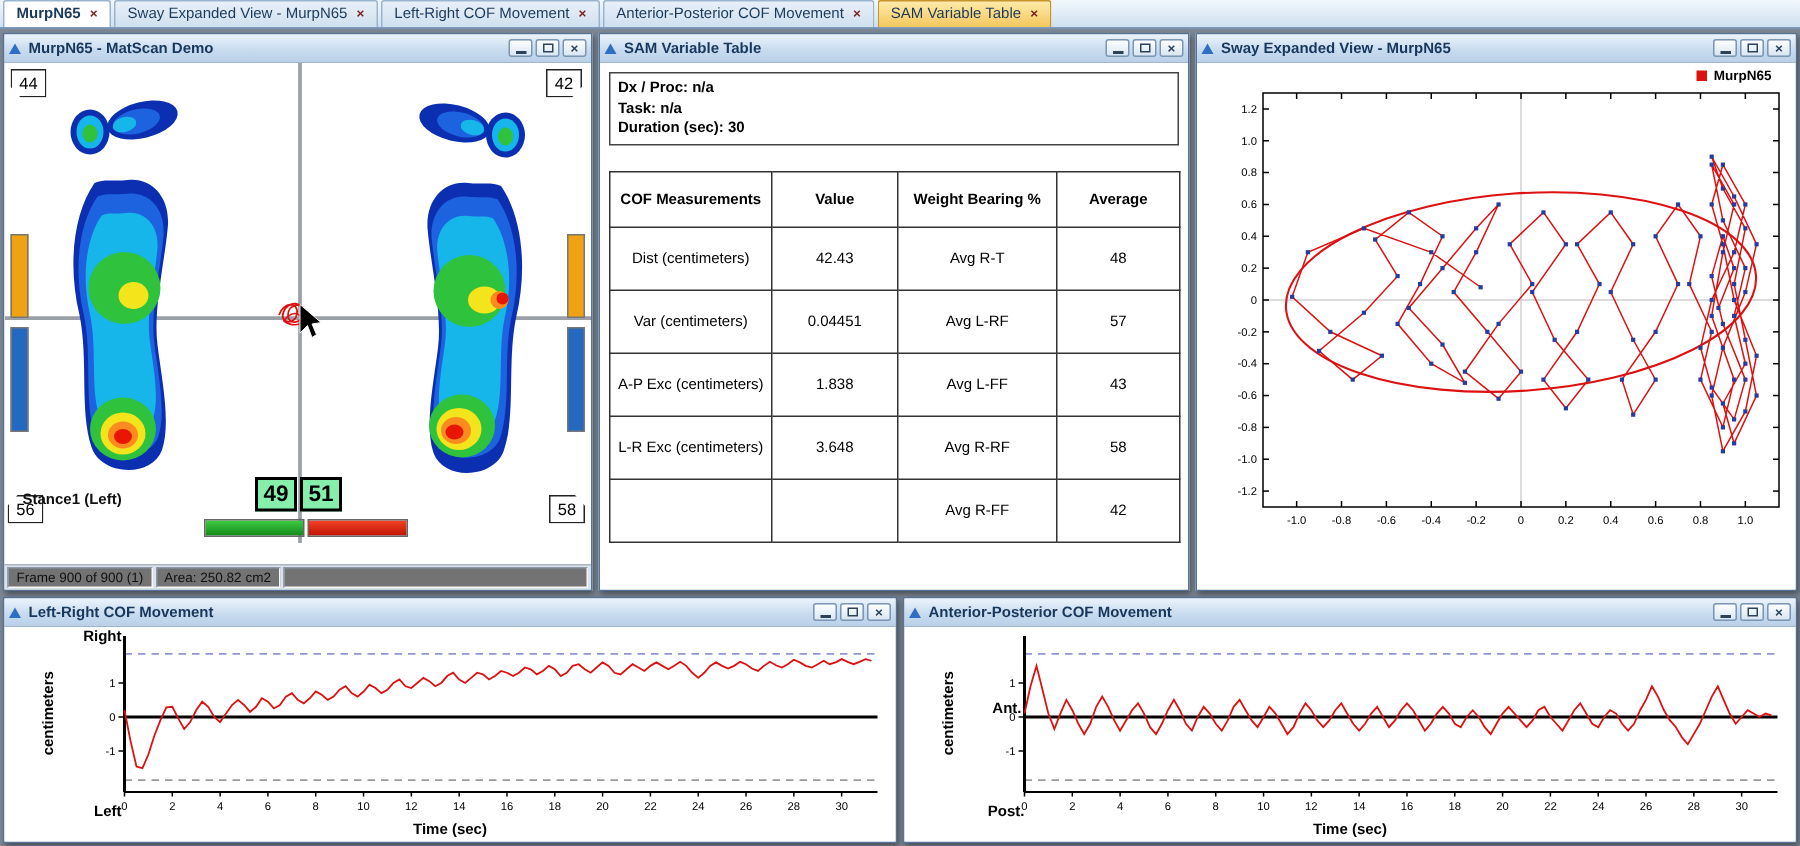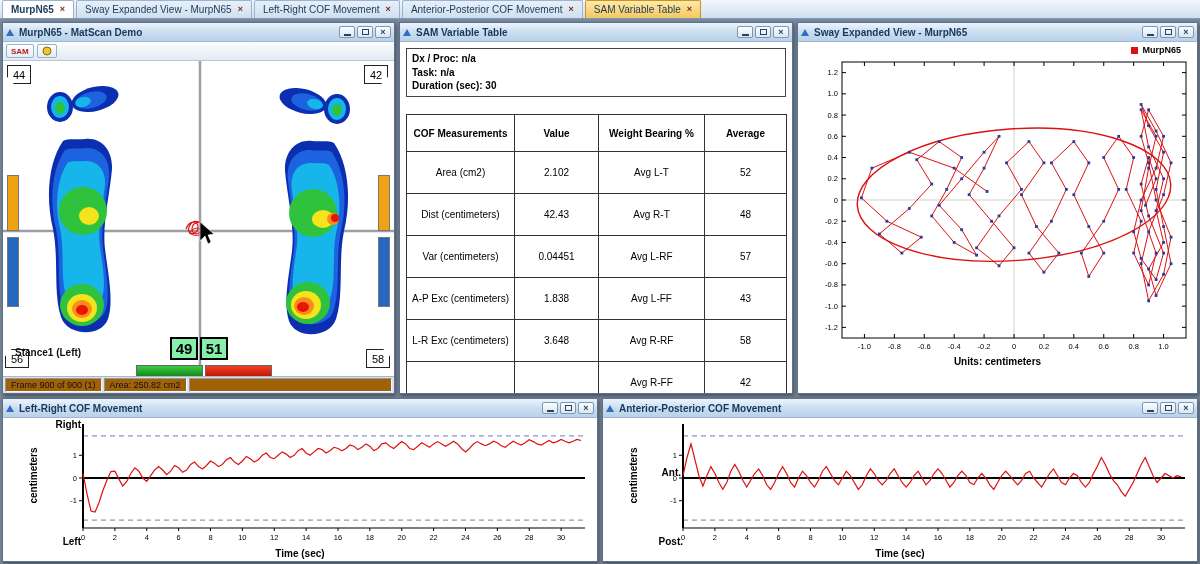--- a/index.html
+++ b/index.html
@@ -31,21 +31,21 @@
   .g-min{width:7px;height:2px;background:#2c4258;margin-top:5px;}
   .g-max{width:7px;height:6px;border:1px solid #2c4258;box-sizing:border-box;}
   .content{position:relative;flex:1;background:#fff;overflow:hidden;}
   
   .toolbar{flex:0 0 18px;background:linear-gradient(#fbfdff,#e1eaf3);border-bottom:1px solid #b8c6d6;
     display:flex;align-items:center;gap:3px;padding:0 3px;}
   .tbtn{height:14px;border:1px solid #9ab0c8;border-radius:2px;background:linear-gradient(#ffffff,#e4edf5);
     font-size:8px;font-weight:bold;color:#b21f1f;display:flex;align-items:center;padding:0 4px;box-sizing:border-box;}
   .statusbar{flex:0 0 16px;background:#dbe2ea;border-top:1px solid #aab6c4;
     display:flex;align-items:center;gap:2px;padding:0 2px;font-size:9px;color:#111;}
-  .spanel{border:1px solid;border-color:#8c98a6 #f4f8fc #f4f8fc #8c98a6;background:#a16207;
+  .spanel{border:1px solid;border-color:#8c98a6 #f4f8fc #f4f8fc #8c98a6;background:#737373;
     padding:0 5px;height:12px;display:flex;align-items:center;white-space:nowrap;}
   .spanel.fill{flex:1;}
   .cnv svg{position:absolute;left:0;top:0;}
   .tag{position:absolute;background:#fff;border:1.5px solid #222;font-size:11px;font-weight:normal;
     width:24px;height:19px;display:flex;align-items:center;justify-content:center;box-sizing:border-box;}
   .tag.tl{clip-path:polygon(0 0,100% 0,100% 100%,28% 100%,0 62%);}
   .tag.tr{clip-path:polygon(0 0,100% 0,100% 62%,72% 100%,0 100%);}
   .tag.bl{clip-path:polygon(0 38%,28% 0,100% 0,100% 100%,0 100%);}
   .tag.br{clip-path:polygon(0 0,72% 0,100% 38%,100% 100%,0 100%);}
   .cnum{position:absolute;background:#86efac;border:2px solid #000;width:28px;height:23px;
@@ -104,28 +104,20 @@
     <span class="title-ico"></span>
     <span class="title-text">MurpN65 - MatScan Demo</span>
     <span class="winbtns">
       <span class="wbtn">
           <span class="g-min"></span>
         </span>
       <span class="wbtn">
           <span class="g-max"></span>
         </span>
       <span class="wbtn">×</span>
-    </span>
-  </div>
-  <div class="toolbar">
-    <span class="tbtn">SAM</span>
-    <span class="tbtn" style="color:#333;">
-      <svg width="10" height="10" viewBox="0 0 10 10">
-        <circle cx="5" cy="5" r="4" fill="#f2c430" stroke="#8a6a10"></circle>
-      </svg>
     </span>
   </div>
   <div class="content cnv">
     <svg viewBox="0 0 391 320" width="391" height="320">
       <line x1="197" y1="0" x2="197" y2="320" stroke="#9aa0a6" stroke-width="2.5"></line>
       <line x1="0" y1="170" x2="391" y2="170" stroke="#9aa0a6" stroke-width="2.5"></line>
       <defs>
         <path id="lf" d="M60 80 C46 100 42 135 50 168 C56 198 50 232 58 256 C64 275 98 277 105 258 C111 240 105 212 102 188 C99 164 107 132 109 108 C110 88 97 76 82 78 C73 79 66 77 60 80 Z"></path>
         <path id="rf" d="M331 82 C345 102 349 137 341 170 C335 200 341 234 333 258 C327 277 293 279 286 260 C280 242 286 214 289 190 C292 166 284 134 282 110 C281 90 294 78 309 80 C318 81 325 79 331 82 Z"></path>
       </defs>
@@ -219,26 +211,20 @@
         </colgroup>
       <thead>
         <tr>
           <th>COF Measurements</th>
           <th>Value</th>
           <th>Weight Bearing %</th>
           <th>Average</th>
         </tr>
       </thead>
       <tbody>
-          <tr>
-            <td>Area (cm2)</td>
-            <td>2.102</td>
-            <td>Avg L-T</td>
-            <td>52</td>
-          </tr>
           <tr>
             <td>Dist (centimeters)</td>
             <td>42.43</td>
             <td>Avg R-T</td>
             <td>48</td>
           </tr>
           <tr>
             <td>Var (centimeters)</td>
             <td>0.04451</td>
             <td>Avg L-RF</td>
@@ -457,21 +443,20 @@
         <rect x="349.2086956521739" y="172.52307692307693" width="2.8" height="2.8" fill="#283c9e"></rect>
         <rect x="341.73043478260877" y="140.6769230769231" width="2.8" height="2.8" fill="#283c9e"></rect>
         <rect x="349.2086956521739" y="114.13846153846153" width="2.8" height="2.8" fill="#283c9e"></rect>
         <rect x="356.68695652173915" y="135.36923076923077" width="2.8" height="2.8" fill="#283c9e"></rect>
         <rect x="346.21739130434787" y="161.90769230769232" width="2.8" height="2.8" fill="#283c9e"></rect>
       </svg>
     <div class="legend">
       <span class="sw"></span>
       <span>MurpN65</span>
     </div>
-    <div class="units">Units: centimeters</div>
   </div>
 </div>
 
 <div class="win" style="left:2px;top:398px;width:596px;height:164px;">
   <div class="titlebar">
     <span class="title-ico"></span>
     <span class="title-text">Left-Right COF Movement</span>
     <span class="winbtns">
       <span class="wbtn">
           <span class="g-min"></span>

